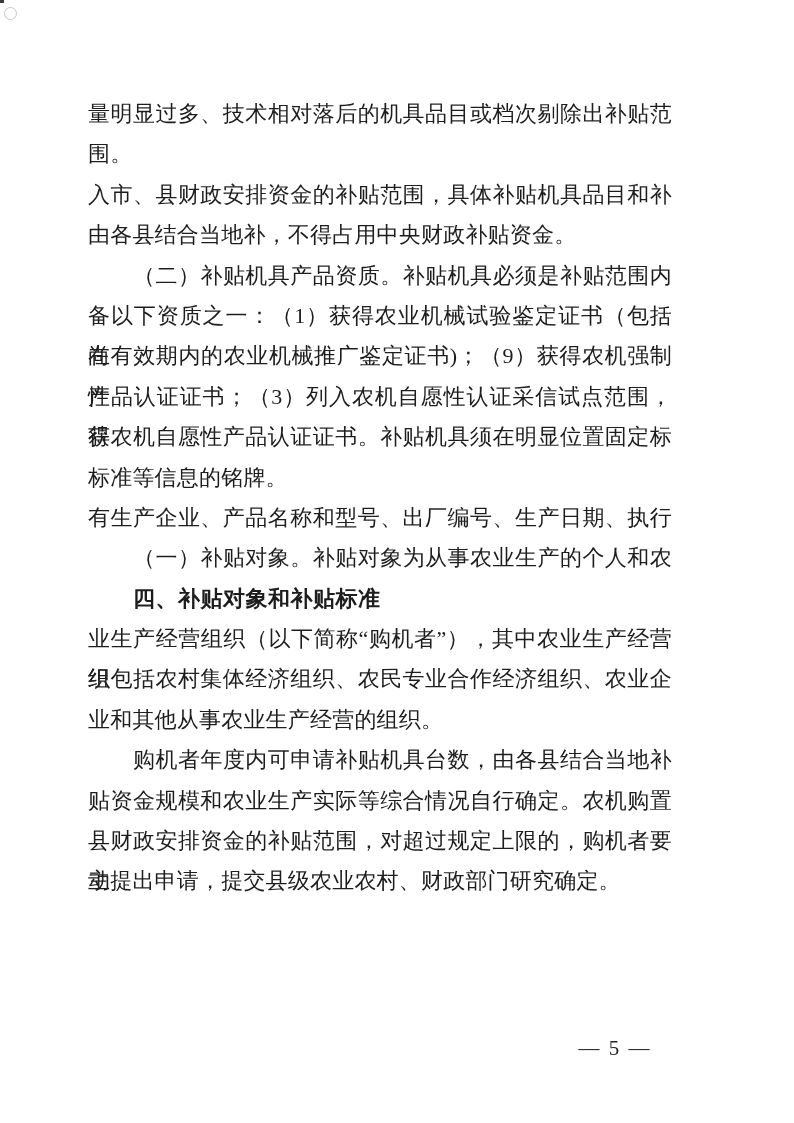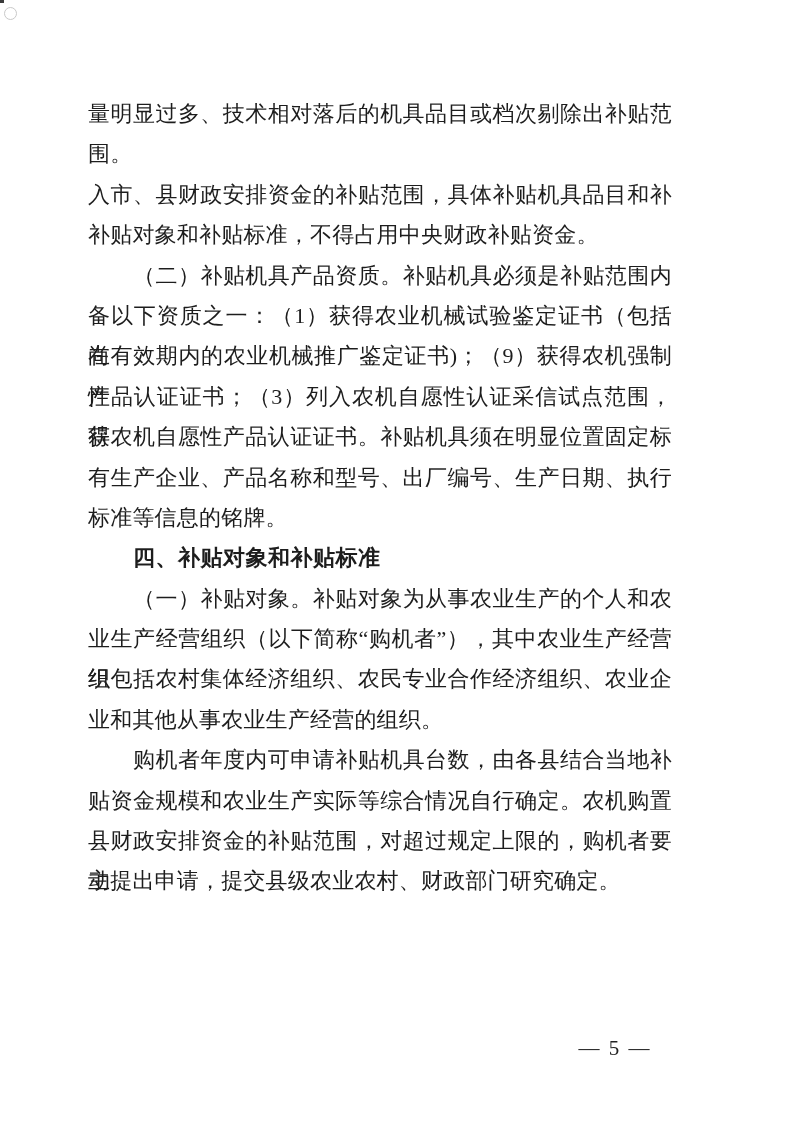--- a/index.html
+++ b/index.html
@@ -72,30 +72,30 @@
 <body>
 
 <div class="page">
   <div class="artifact-dot"></div>
   <div class="artifact-circle"></div>
 
   <div class="textblock" id="textblock">
       <div class="line fill">量明显过多、技术相对落后的机具品目或档次剔除出补贴范</div>
       <div class="line">围。</div>
       <div class="line fill">入市、县财政安排资金的补贴范围，具体补贴机具品目和补</div>
-      <div class="line">补贴对象和补贴标准，不得占用中央财政补贴资金。</div>
+      <div class="line">由各县结合当地补，不得占用中央财政补贴资金。</div>
       <div class="line indent fill">（二）补贴机具产品资质。补贴机具必须是补贴范围内</div>
       <div class="line fill">备以下资质之一：（1）获得农业机械试验鉴定证书（包括尚</div>
       <div class="line fill">在有效期内的农业机械推广鉴定证书)；（9）获得农机强制性</div>
       <div class="line fill">产品认证证书；（3）列入农机自愿性认证采信试点范围，获</div>
       <div class="line fill">得农机自愿性产品认证证书。补贴机具须在明显位置固定标</div>
+      <div class="line">标准等信息的铭牌。</div>
       <div class="line fill">有生产企业、产品名称和型号、出厂编号、生产日期、执行</div>
-      <div class="line">标准等信息的铭牌。</div>
+      <div class="line indent fill">（一）补贴对象。补贴对象为从事农业生产的个人和农</div>
       <div class="line indent heading">四、补贴对象和补贴标准</div>
-      <div class="line indent fill">（一）补贴对象。补贴对象为从事农业生产的个人和农</div>
       <div class="line fill">业生产经营组织（以下简称“购机者”），其中农业生产经营组</div>
       <div class="line fill">织包括农村集体经济组织、农民专业合作经济组织、农业企</div>
       <div class="line">业和其他从事农业生产经营的组织。</div>
       <div class="line indent fill">购机者年度内可申请补贴机具台数，由各县结合当地补</div>
       <div class="line fill">贴资金规模和农业生产实际等综合情况自行确定。农机购置</div>
       <div class="line fill">县财政安排资金的补贴范围，对超过规定上限的，购机者要主</div>
       <div class="line">动提出申请，提交县级农业农村、财政部门研究确定。</div>
     </div>
 
   <div class="pagenum">— 5 —</div>

